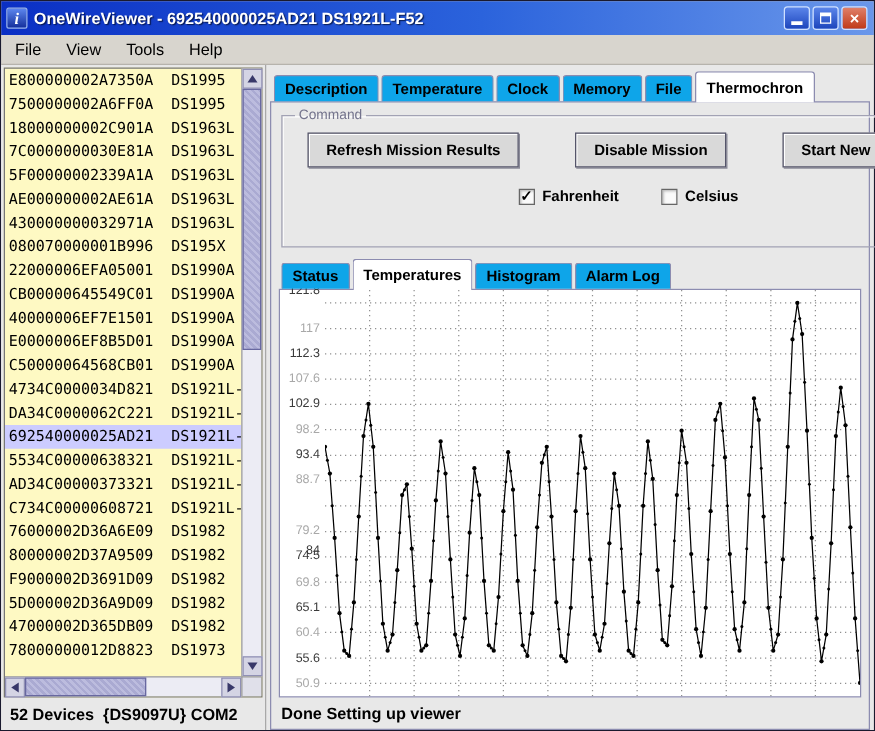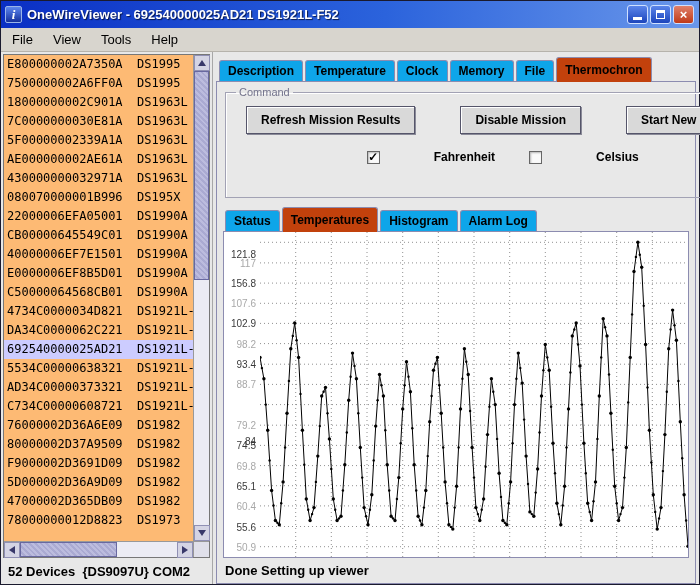--- a/index.html
+++ b/index.html
@@ -22,21 +22,21 @@
   
   .menubar { flex: 0 0 24px; display: flex; align-items: stretch; background: #d8d5ce; border-bottom: 1px solid #b6b3ac; padding-left: 1px; }
   .menu-item { display: flex; align-items: center; padding: 0 10px; font-size: 13px; color: #000; }
 
   
   .main { flex: 1; display: flex; min-height: 0; background: #e8e8e8; }
 
   
   .left-panel { flex: 0 0 212px; width: 212px; display: flex; flex-direction: column; background: #e8e8e8; border-right: 1px solid #a8a8a8; min-height: 0; }
   .dl-header { flex: 0 0 18px; text-align: center; font-weight: bold; font-size: 13px; color: #4f4f86; letter-spacing: 1px; background: linear-gradient(#ffffff, #dcdcf0); border-bottom: 1px solid #9d9dc0; line-height: 18px; }
-  .list-area { flex: 1; margin: 2px 2px 0 2px; display: grid; grid-template-columns: 1fr 16px; grid-template-rows: 1fr 16px; border: 1px solid #777; background: #fdba74; min-height: 0; }
+  .list-area { flex: 1; margin: 2px 2px 0 2px; display: grid; grid-template-columns: 1fr 16px; grid-template-rows: 1fr 16px; border: 1px solid #777; background: #fef9c3; min-height: 0; }
   .device-list { grid-area: 1/1/2/2; overflow: hidden; font-family: "DejaVu Sans Mono", monospace; font-size: 12px; white-space: pre; }
   .device-row { height: 19px; line-height: 19px; padding-left: 3px; }
   .device-row.selected { background: #ccccff; }
 
   .vscroll { grid-area: 1/2/2/3; display: flex; flex-direction: column; background: #ececf4; border-left: 1px solid #999; }
   .hscroll { grid-area: 2/1/3/2; display: flex; background: #ececf4; border-top: 1px solid #999; }
   .sb-corner { grid-area: 2/2/3/3; background: #e0e0ea; border-left: 1px solid #999; border-top: 1px solid #999; }
   .sb-btn { flex: 0 0 16px; width: 16px; height: 16px; background: #d4d4e4; border: 1px solid #9090b4; display: flex; align-items: center; justify-content: center; }
   .tri-up { width: 0; height: 0; border-left: 4px solid transparent; border-right: 4px solid transparent; border-bottom: 6px solid #38386a; }
   .tri-down { width: 0; height: 0; border-left: 4px solid transparent; border-right: 4px solid transparent; border-top: 6px solid #38386a; }
@@ -46,31 +46,31 @@
   .vthumb { position: absolute; top: 0; left: 0; right: 0; height: 46%; background: #aaaad2; border: 1px solid #6868a0; background-image: repeating-linear-gradient(45deg, #bcbcde 0 2px, #aaaad2 2px 4px); }
   .htrack { flex: 1; position: relative; }
   .hthumb { position: absolute; top: 0; bottom: 0; left: 0; width: 62%; background: #aaaad2; border: 1px solid #6868a0; background-image: repeating-linear-gradient(45deg, #bcbcde 0 2px, #aaaad2 2px 4px); }
 
   .left-status { flex: 0 0 26px; display: flex; align-items: center; padding-left: 7px; font-weight: bold; font-size: 13px; white-space: pre; }
 
   
   .right-panel { flex: 1; display: flex; flex-direction: column; min-width: 0; min-height: 0; padding: 4px 3px 0 3px; }
   .tabs-row { flex: 0 0 25px; display: flex; align-items: flex-end; padding-left: 3px; position: relative; z-index: 2; }
   .tab { height: 21px; line-height: 20px; padding: 0 8px; font-weight: bold; font-size: 12px; background: #0ea5e9; border: 1px solid #8c8cb0; border-bottom: none; margin-right: 2px; border-radius: 3px 3px 0 0; white-space: nowrap; }
-  .tab.selected { height: 25px; line-height: 25px; background: #c2410c; margin-bottom: -1px; }
+  .tab.selected { height: 25px; line-height: 25px; background: #ffffff; margin-bottom: -1px; }
   .content { flex: 1; display: flex; flex-direction: column; border: 1px solid #8c8cb0; background: #e8e8e8; min-height: 0; padding: 4px 5px 0 5px; }
 
   .command-group { flex: 0 0 112px; border: 1px solid #a2a2b4; box-shadow: inset 1px 1px 0 #fff; margin: 0 3px; padding: 0 8px; }
   .command-group legend { font-size: 11px; color: #73738c; padding: 0 3px; margin-left: 2px; }
   .cmd-buttons { display: flex; justify-content: space-between; margin: 8px 12px 0 12px; gap: 45px; }
   .btn { font-family: inherit; font-weight: bold; font-size: 12px; color: #000; background: #d9d9d9; border: 1px solid #55556a; padding: 6px 14px; box-shadow: inset 1px 1px 0 #fff, 1px 1px 0 #8a8a98; cursor: default; white-space: nowrap; }
   .cmd-checks { display: flex; justify-content: center; align-items: center; gap: 34px; margin-top: 16px; }
   .check-wrap { display: flex; align-items: center; gap: 6px; }
   .checkbox { width: 13px; height: 13px; background: #fafafa; border: 1px solid #666; box-shadow: inset 1px 1px 2px #b8b8b8; display: flex; align-items: center; justify-content: center; font-size: 12px; font-weight: bold; color: #000; line-height: 1; }
-  .check-label { font-weight: bold; font-size: 12px; margin-left: 48px; }
+  .check-label { font-weight: bold; font-size: 12px; }
 
   .subtabs-row { flex: 0 0 24px; display: flex; align-items: flex-end; padding-left: 3px; margin-top: 9px; position: relative; z-index: 2; }
   .chart-wrap { flex: 1; display: flex; border: 1px solid #8c8cb0; background: #fff; min-height: 0; margin: 0 1px; }
   .ylabels { flex: 0 0 36px; position: relative; }
   .ylabel { position: absolute; right: 4px; transform: translateY(-50%); font-size: 10px; }
   .plot { flex: 1; position: relative; min-width: 0; }
   .plot svg { position: absolute; inset: 0; width: 100%; height: 100%; }
   .grid { stroke: #909090; stroke-width: 1; stroke-dasharray: 1 3; }
   .trace { fill: none; stroke: #000; stroke-width: 1; }
   .dot { fill: #000; }
@@ -170,23 +170,23 @@
 
         <div class="subtabs-row">
             <div class="tab">Status</div>
             <div class="tab selected">Temperatures</div>
             <div class="tab">Histogram</div>
             <div class="tab">Alarm Log</div>
           </div>
 
         <div class="chart-wrap">
           <div class="ylabels">
-              <div class="ylabel" style="top: 22px; color: rgb(58, 58, 58); margin-left: 34px;">121.8</div>
+              <div class="ylabel" style="top: 1px; color: rgb(58, 58, 58); margin-left: 34px;">121.8</div>
               <div class="ylabel" style="top: 30.9px; color: rgb(168, 168, 168);">117</div>
-              <div class="ylabel" style="top: 51.1px; color: rgb(58, 58, 58);">156.8</div>
+              <div class="ylabel" style="top: 51.1px; color: rgb(58, 58, 58);">112.3</div>
               <div class="ylabel" style="top: 71.3px; color: rgb(168, 168, 168);">107.6</div>
               <div class="ylabel" style="top: 91.4px; color: rgb(58, 58, 58);">102.9</div>
               <div class="ylabel" style="top: 111.6px; color: rgb(168, 168, 168);">98.2</div>
               <div class="ylabel" style="top: 132.2px; color: rgb(58, 58, 58);">93.4</div>
               <div class="ylabel" style="top: 152.4px; color: rgb(168, 168, 168);">88.7</div>
               <div class="ylabel" style="top: 172.6px; color: rgb(58, 58, 58); margin-top: 36px;">84</div>
               <div class="ylabel" style="top: 193.2px; color: rgb(168, 168, 168);">79.2</div>
               <div class="ylabel" style="top: 213.4px; color: rgb(58, 58, 58);">74.5</div>
               <div class="ylabel" style="top: 233.6px; color: rgb(168, 168, 168);">69.8</div>
               <div class="ylabel" style="top: 253.7px; color: rgb(58, 58, 58);">65.1</div>

